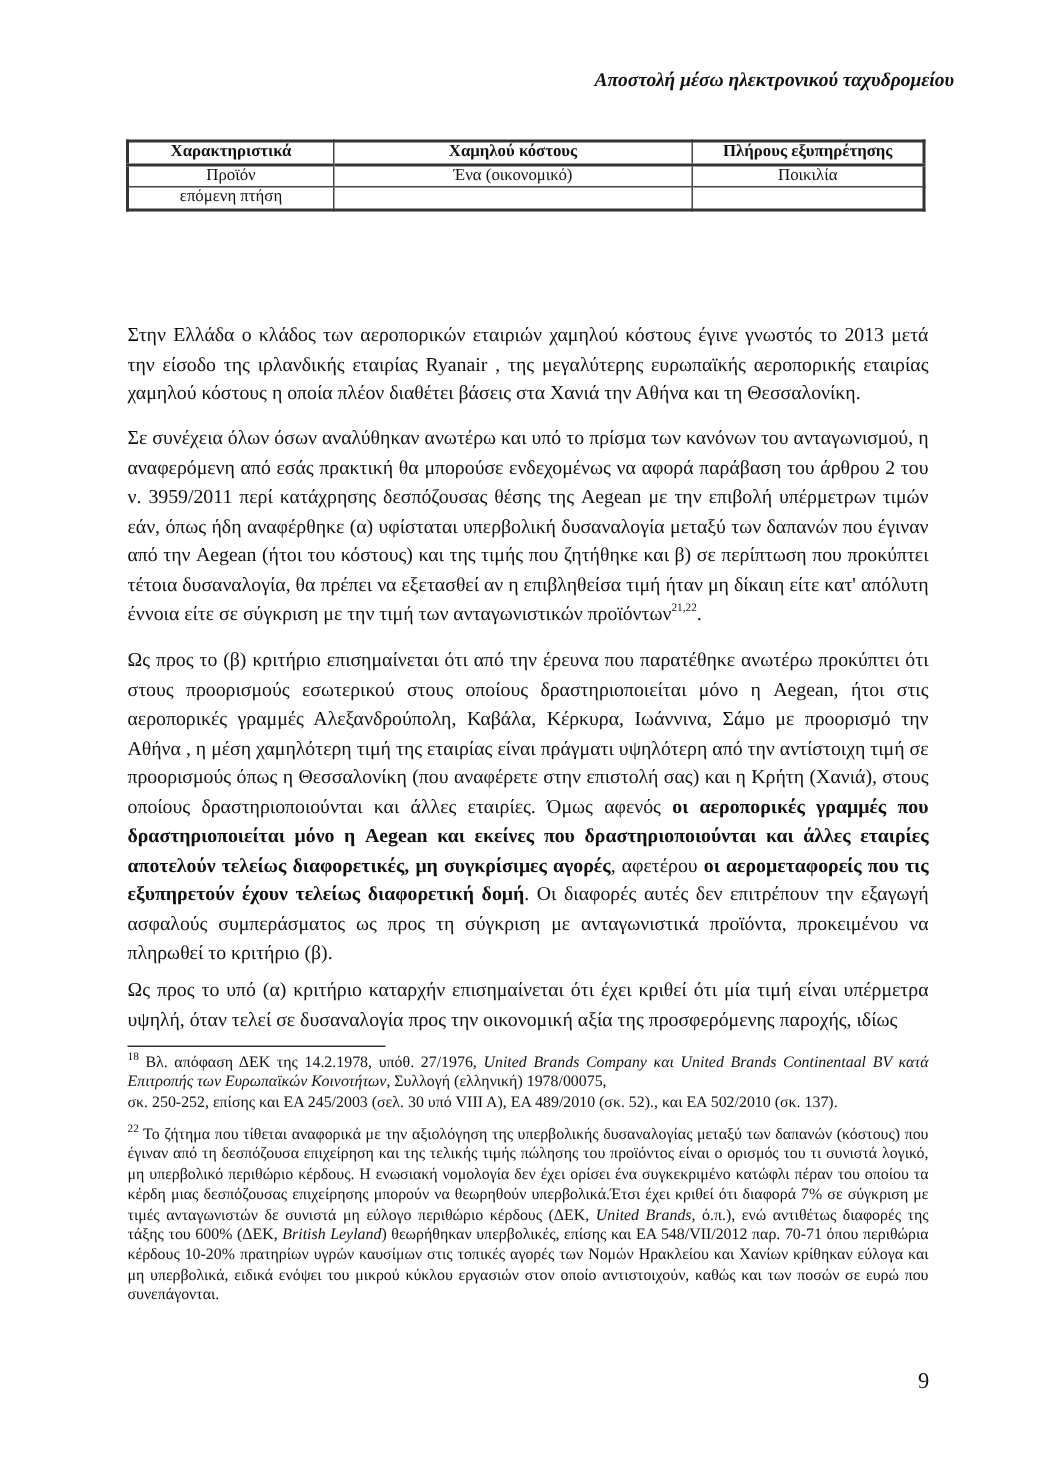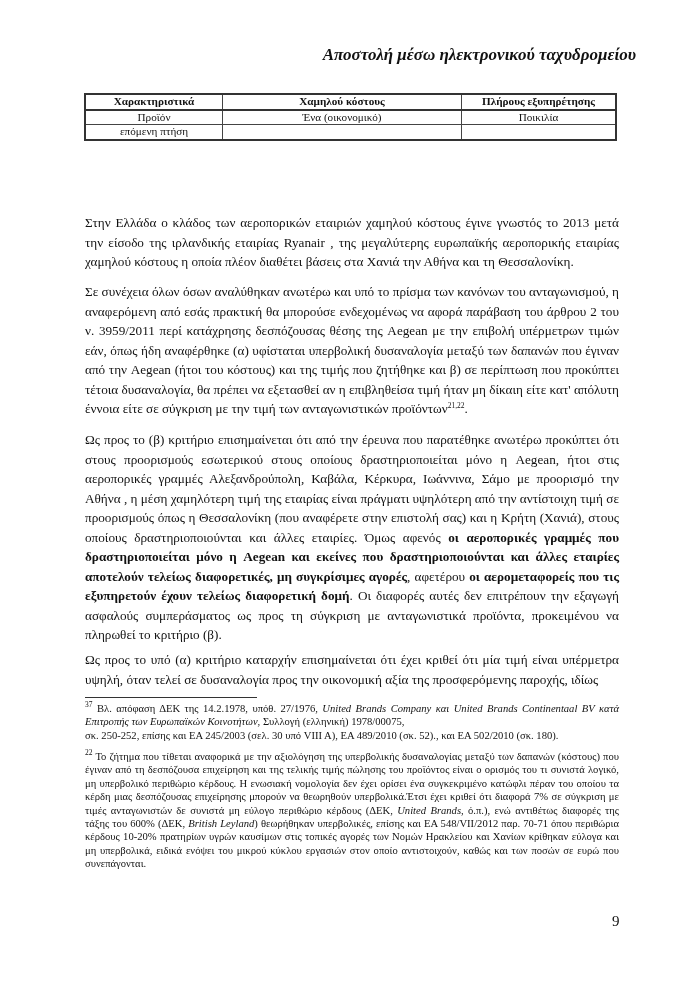--- a/index.html
+++ b/index.html
@@ -1,18 +1,18 @@
 <!DOCTYPE html>
 <html><head>
 <meta charset="utf-8">
 <style>
   html, body { margin:0; padding:0; background:#ffffff; }
   body { width:696px; height:984px; position:relative; overflow:hidden;
          font-family:"Liberation Serif","DejaVu Serif",serif; color:#111; }
-  .header { position:absolute; top:45px; right:60px; font-size:17px; font-style:italic; font-weight:bold; }
+  .header { position:absolute; top:45px; right:60px; font-size:13px; font-style:italic; font-weight:bold; }
   table.cmp { position:absolute; top:93px; left:84px; width:533px; border-collapse:collapse; font-size:11.2px;
               border:2px solid #333; }
   table.cmp td, table.cmp th { border:1px solid #444; text-align:center; padding:0 4px; line-height:13.5px; vertical-align:top; }
   table.cmp th { font-weight:bold; border-bottom:2px solid #333; }
   .c1 { width:128px; } .c2 { width:230px; }
   .para { position:absolute; left:85px; width:534px; font-size:13.2px; line-height:19.5px; text-align:justify; }
   .para b { font-weight:bold; }
   .rule { position:absolute; left:85px; top:697px; width:172px; height:1px; background:#333; }
   .fn { position:absolute; left:85px; width:534px; font-size:10.6px; line-height:13.4px; text-align:justify; }
   .fn sup, .para sup { font-size:7.5px; vertical-align:super; line-height:0; }
@@ -56,20 +56,20 @@
   <span>Ως προς το (β) κριτήριο επισημαίνεται ότι από την έρευνα που παρατέθηκε ανωτέρω προκύπτει ότι στους προορισμούς εσωτερικού στους οποίους δραστηριοποιείται μόνο η Aegean, ήτοι στις αεροπορικές γραμμές Αλεξανδρούπολη, Καβάλα, Κέρκυρα, Ιωάννινα, Σάμο με προορισμό την Αθήνα , η μέση χαμηλότερη τιμή της εταιρίας είναι πράγματι υψηλότερη από την αντίστοιχη τιμή σε προορισμούς όπως η Θεσσαλονίκη (που αναφέρετε στην επιστολή σας) και η Κρήτη (Χανιά), στους οποίους δραστηριοποιούνται και άλλες εταιρίες. Όμως αφενός </span><b>οι αεροπορικές γραμμές που δραστηριοποιείται μόνο η Aegean και εκείνες που δραστηριοποιούνται και άλλες εταιρίες αποτελούν τελείως διαφορετικές, μη συγκρίσιμες αγορές</b><span>, αφετέρου </span><b>οι αερομεταφορείς που τις εξυπηρετούν έχουν τελείως διαφορετική δομή</b><span>. Οι διαφορές αυτές δεν επιτρέπουν την εξαγωγή ασφαλούς συμπεράσματος ως προς τη σύγκριση με ανταγωνιστικά προϊόντα, προκειμένου να πληρωθεί το κριτήριο (β).</span>
 </div>
 
 <div class="para" style="top:650px;">
   <span>Ως προς το υπό (α) κριτήριο καταρχήν επισημαίνεται ότι έχει κριθεί ότι μία τιμή είναι υπέρμετρα υψηλή, όταν τελεί σε δυσαναλογία προς την οικονομική αξία της προσφερόμενης παροχής, ιδίως</span>
 </div>
 
 <div class="rule"></div>
 
 <div class="fn" style="top:702px;">
-  <sup>37</sup><span> Βλ. απόφαση ΔΕΚ της 14.2.1978, υπόθ. 27/1976, </span><i>United Brands Company και United Brands Continentaal BV κατά Επιτροπής των Ευρωπαϊκών Κοινοτήτων</i><span>, Συλλογή (ελληνική) 1978/00075,</span><br><span>σκ. 250-252, επίσης και ΕΑ 245/2003 (σελ. 30 υπό VIII A), ΕΑ 489/2010 (σκ. 52)., και ΕΑ 502/2010 (σκ. 180).</span>
+  <sup>18</sup><span> Βλ. απόφαση ΔΕΚ της 14.2.1978, υπόθ. 27/1976, </span><i>United Brands Company και United Brands Continentaal BV κατά Επιτροπής των Ευρωπαϊκών Κοινοτήτων</i><span>, Συλλογή (ελληνική) 1978/00075,</span><br><span>σκ. 250-252, επίσης και ΕΑ 245/2003 (σελ. 30 υπό VIII A), ΕΑ 489/2010 (σκ. 52)., και ΕΑ 502/2010 (σκ. 137).</span>
 </div>
 
 <div class="fn" style="top:750px;">
   <sup>22</sup><span> Το ζήτημα που τίθεται αναφορικά με την αξιολόγηση της υπερβολικής δυσαναλογίας μεταξύ των δαπανών (κόστους) που έγιναν από τη δεσπόζουσα επιχείρηση και της τελικής τιμής πώλησης του προϊόντος είναι ο ορισμός του τι συνιστά λογικό, μη υπερβολικό περιθώριο κέρδους. Η ενωσιακή νομολογία δεν έχει ορίσει ένα συγκεκριμένο κατώφλι πέραν του οποίου τα κέρδη μιας δεσπόζουσας επιχείρησης μπορούν να θεωρηθούν υπερβολικά.Έτσι έχει κριθεί ότι διαφορά 7% σε σύγκριση με τιμές ανταγωνιστών δε συνιστά μη εύλογο περιθώριο κέρδους (ΔΕΚ, </span><i>United Brands</i><span>, ό.π.), ενώ αντιθέτως διαφορές της τάξης του 600% (ΔΕΚ, </span><i>British Leyland</i><span>) θεωρήθηκαν υπερβολικές, επίσης και ΕΑ 548/VII/2012 παρ. 70-71 όπου περιθώρια κέρδους 10-20% πρατηρίων υγρών καυσίμων στις τοπικές αγορές των Νομών Ηρακλείου και Χανίων κρίθηκαν εύλογα και μη υπερβολικά, ειδικά ενόψει του μικρού κύκλου εργασιών στον οποίο αντιστοιχούν, καθώς και των ποσών σε ευρώ που συνεπάγονται.</span>
 </div>
 
 <div class="pagenum">9</div>
 
 </body></html>

